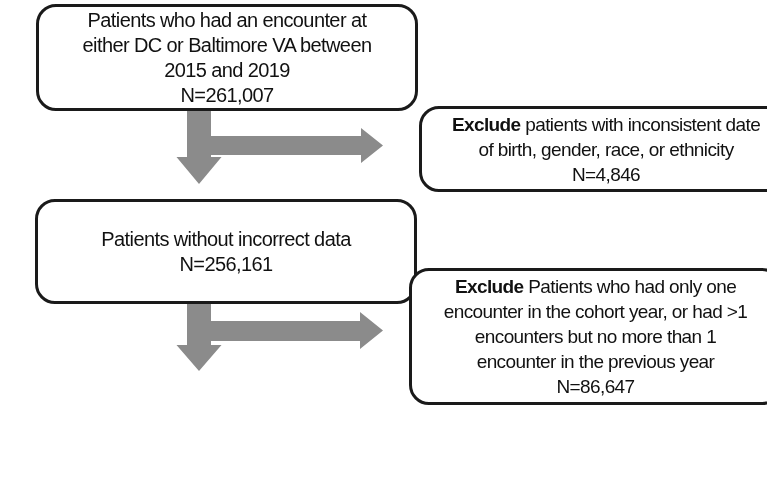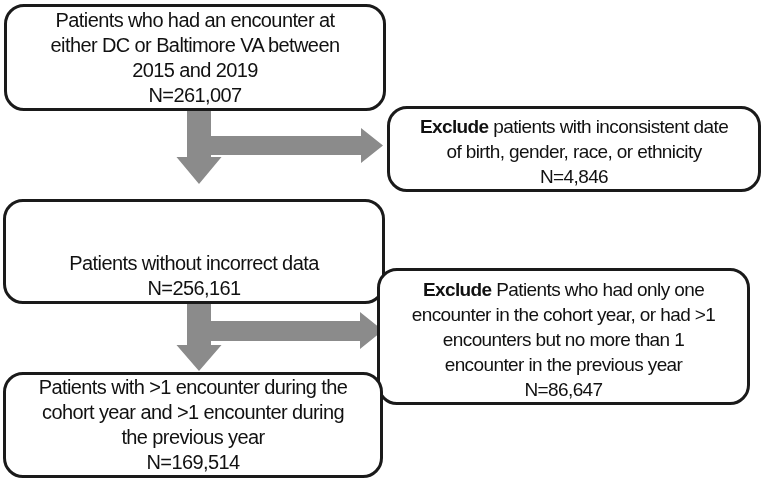--- a/index.html
+++ b/index.html
@@ -25,25 +25,26 @@
   }
   .box {
     position: absolute;
     box-sizing: border-box;
     background: #ffffff;
     border: 3px solid #1a1a1a;
     border-radius: 20px;
     display: flex;
     flex-direction: column;
     align-items: center;
-    justify-content: flex-end;
+    justify-content: center;
     text-align: center;
     z-index: 2;
     color: #111111;
     padding: 0 4px;
+    margin-left: 32px;
   }
   .box .txt {
     white-space: pre-line;
     display: inline;
   }
   .left-box {
     font-size: 20px;
     line-height: 25px;
     letter-spacing: -0.6px;
   }
@@ -92,20 +93,14 @@
     </div>
 
   <div class="box exclude-box" id="box-exclude2">
       <span><span class="xb">Exclude</span><span class="txt"> Patients who had only one
 encounter in the cohort year, or had &gt;1
 encounters but no more than 1
 encounter in the previous year
 N=86,647</span></span>
     </div>
 
-  <div class="box left-box" id="box-final">
-      <span class="txt">Patients with &gt;1 encounter during the
-cohort year and &gt;1 encounter during
-the previous year
-N=169,514</span>
-    </div>
 
 </div>
 
 </body></html>

